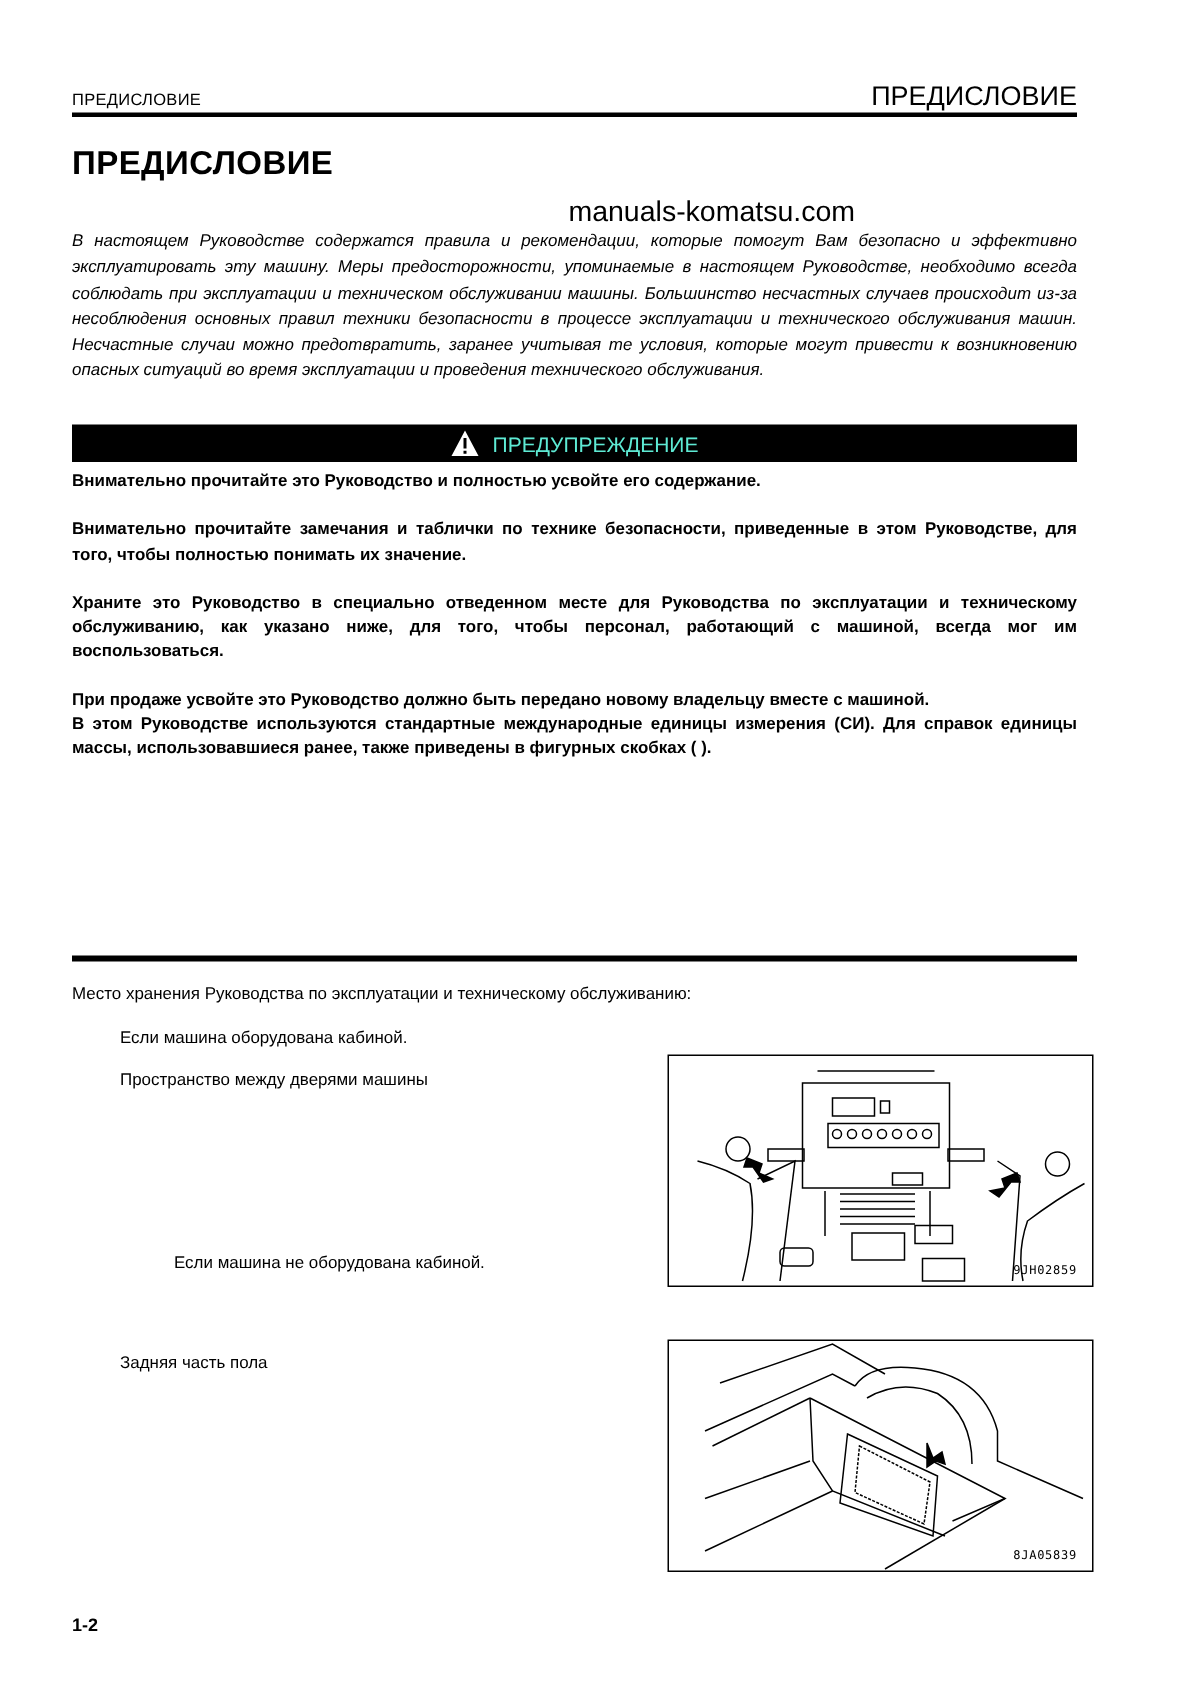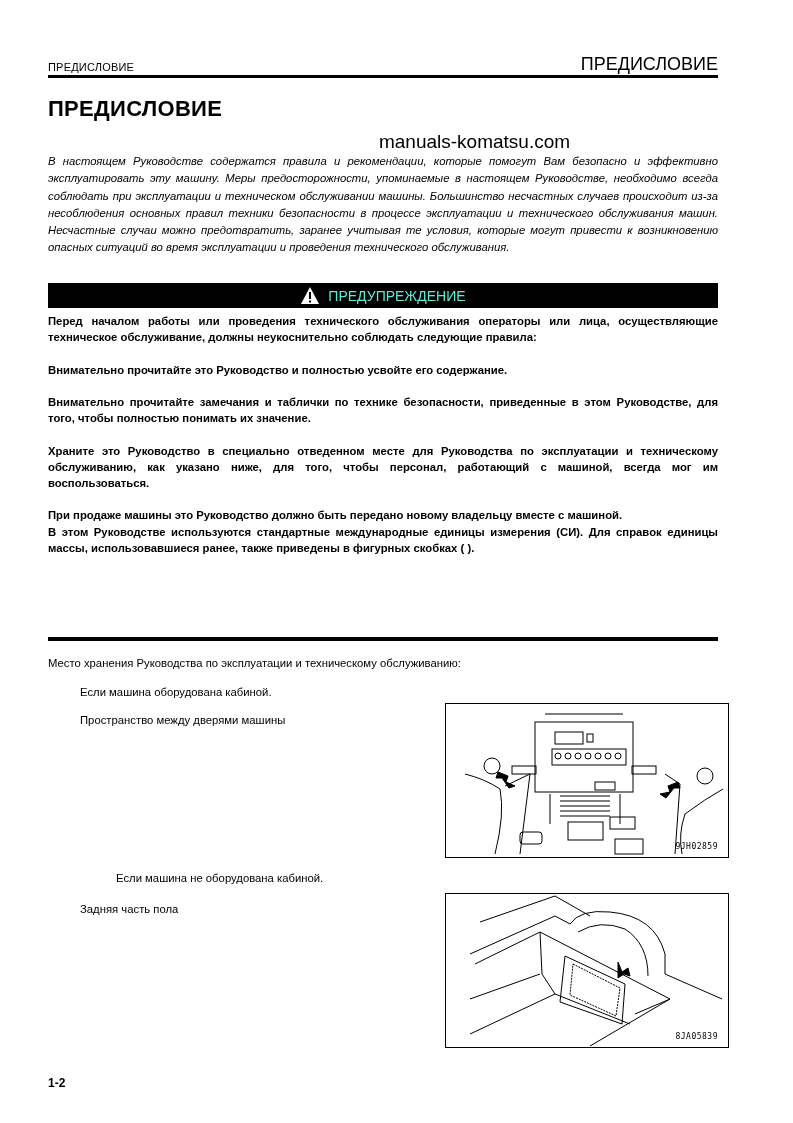--- a/index.html
+++ b/index.html
@@ -43,25 +43,24 @@
 <div class="abs warn-bar">
   <svg width="20" height="19" viewBox="0 0 20 19">
     <polygon points="10,1 19,18 1,18" fill="#fff"></polygon>
     <rect x="9" y="6" width="2" height="7" fill="#000"></rect>
     <rect x="9" y="14.5" width="2" height="2" fill="#000"></rect>
   </svg>
   <span>ПРЕДУПРЕЖДЕНИЕ</span>
 </div>
 
 <div class="abs warn-body">
-  <p>Перед началом работы или проведения технического обслуживания операторы или лица, осуществляющие техническое обслуживание, должны неукоснительно соблюдать следующие правила:</p>
   <p>Внимательно прочитайте это Руководство и полностью усвойте его содержание.</p>
   <p>Внимательно прочитайте замечания и таблички по технике безопасности, приведенные в этом Руководстве, для того, чтобы полностью понимать их значение.</p>
   <p>Храните это Руководство в специально отведенном месте для Руководства по эксплуатации и техническому обслуживанию, как указано ниже, для того, чтобы персонал, работающий с машиной, всегда мог им воспользоваться.</p>
-  <p class="tight">При продаже машины это Руководство должно быть передано новому владельцу вместе с машиной.</p>
+  <p class="tight">При продаже усвойте это Руководство должно быть передано новому владельцу вместе с машиной.</p>
   <p class="tight">В этом Руководстве используются стандартные международные единицы измерения (СИ). Для справок единицы массы, использовавшиеся ранее, также приведены в фигурных скобках ( ).</p>
 </div>
 
 <div class="abs bottom-rule"></div>
 
 <div class="abs storage-intro">Место хранения Руководства по эксплуатации и техническому обслуживанию:</div>
 
 <div class="abs opt" style="top:686px;">Если машина оборудована кабиной.</div>
 <div class="abs opt" style="top:714px;">Пространство между дверями машины</div>
 
@@ -102,21 +101,21 @@
     <rect x="60" y="128" width="22" height="12" rx="3"></rect>
     <rect x="108" y="118" width="35" height="18"></rect>
     <rect x="155" y="135" width="28" height="15"></rect>
     <rect x="150" y="113" width="25" height="12"></rect>
     <polygon points="38,68 48,72 46,78 55,82 49,84 42,74 36,74" fill="#000"></polygon>
     <polygon points="218,78 208,82 210,88 200,90 206,94 214,84 220,84" fill="#000"></polygon>
   </svg>
   <div class="fig-code">9JH02859</div>
 </div>
 
-<div class="abs opt" style="top:872px;padding-left:36px;">Если машина не оборудована кабиной.</div>
+<div class="abs opt" style="top:836px;padding-left:36px;">Если машина не оборудована кабиной.</div>
 <div class="abs opt" style="top:903px;">Задняя часть пола</div>
 
 <div class="abs figure" style="left:445px; top:893px; width:268px; height:153px;">
   <svg width="268" height="153" viewBox="0 0 268 153" fill="none" stroke="#000" stroke-width="1">
     <polyline points="20,28 95,2 130,22"></polyline>
     <polyline points="10,60 95,22 110,30"></polyline>
     <polyline points="15,70 80,38"></polyline>
     <path d="M110 30 Q120 15 150 18 Q195 22 205 60 L205 80 L262 105"></path>
     <path d="M118 38 Q140 25 165 35 Q188 50 188 82"></path>
     <polyline points="80,38 210,105 175,120"></polyline>

